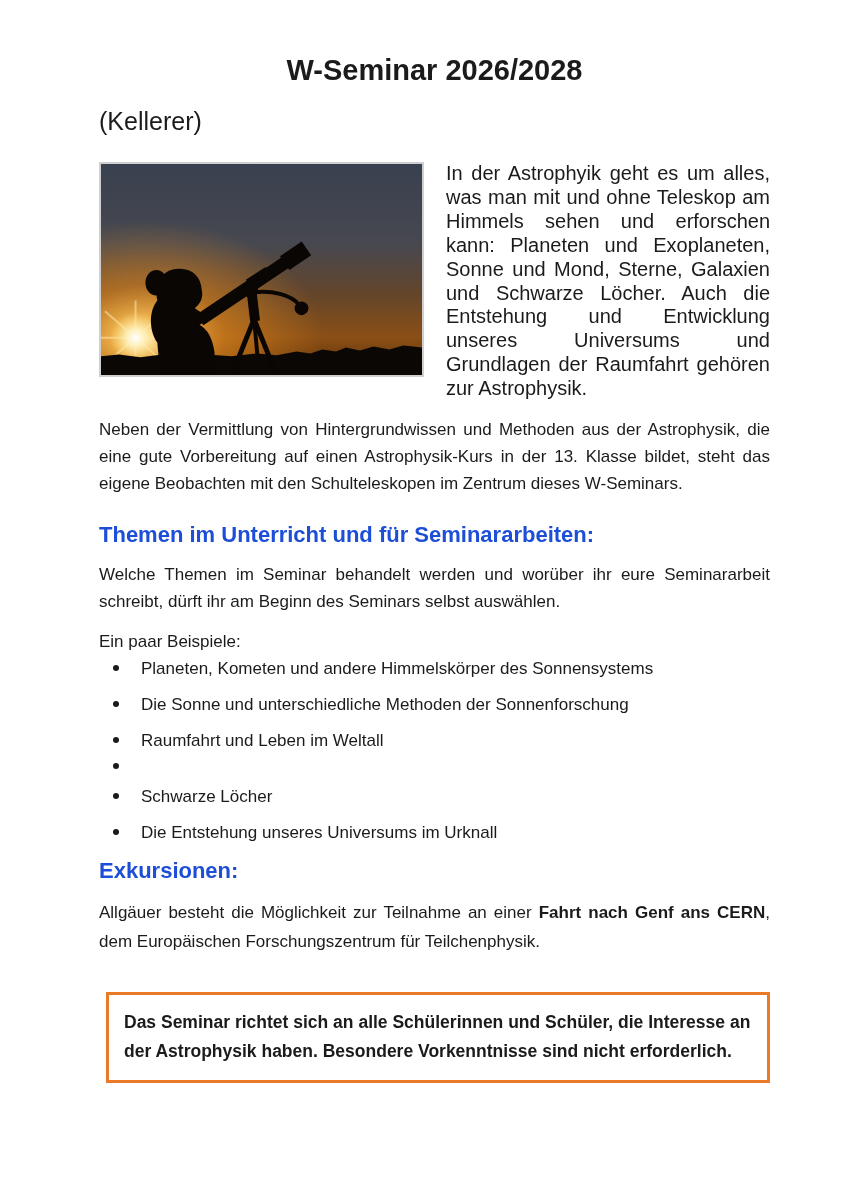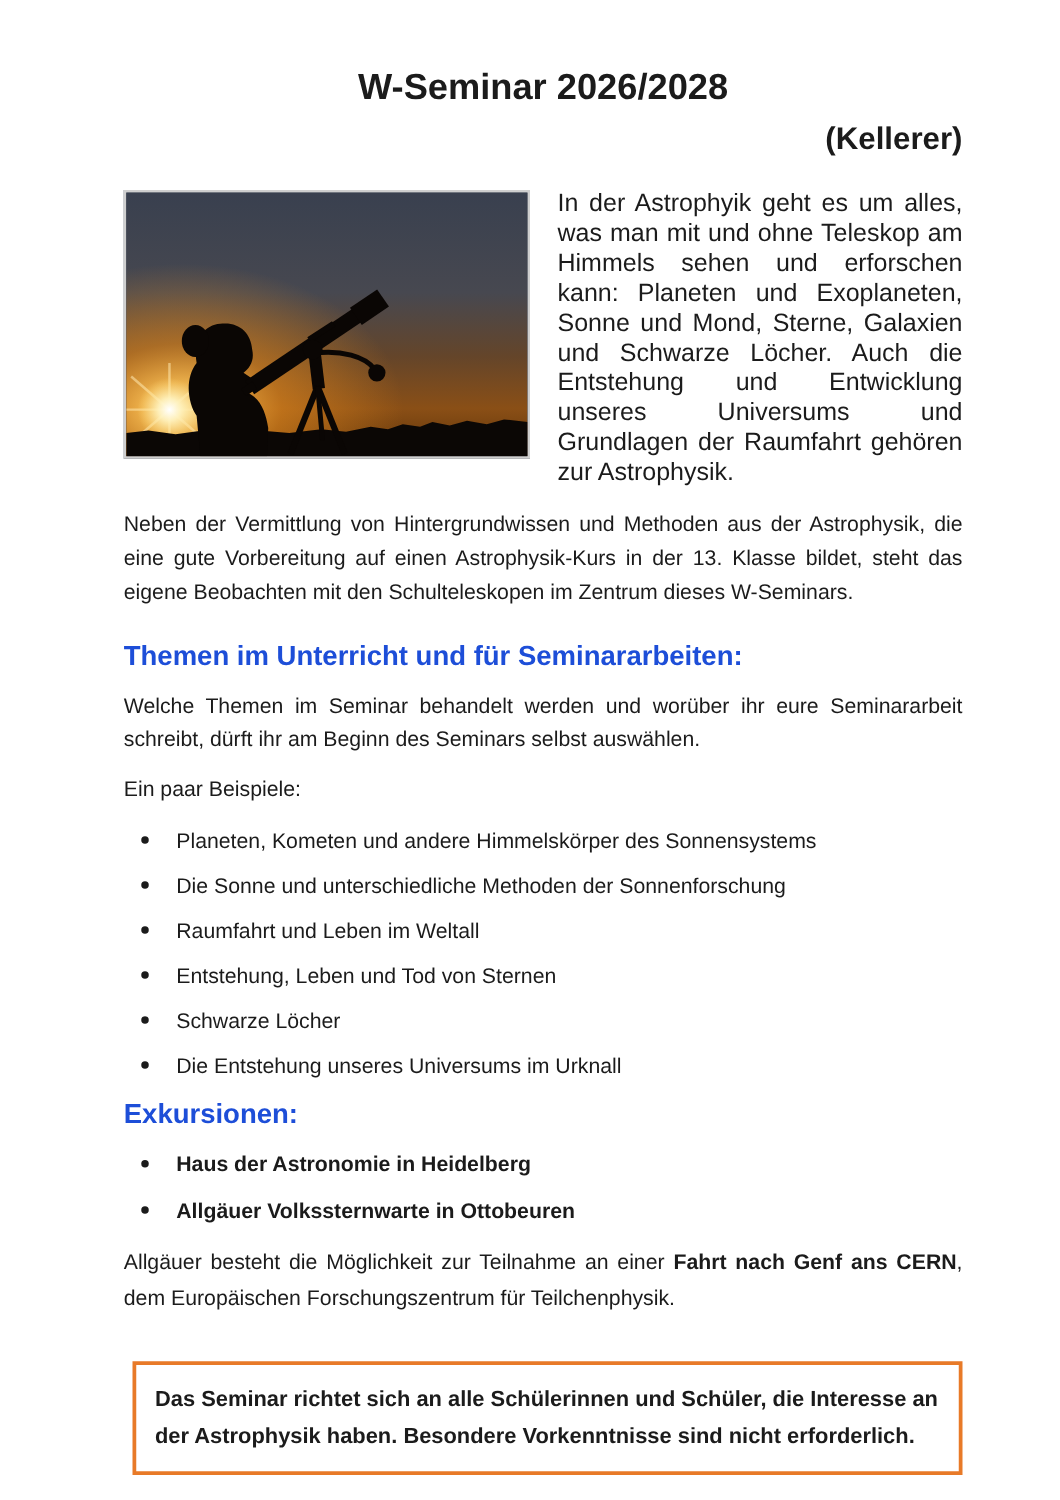--- a/index.html
+++ b/index.html
@@ -23,23 +23,23 @@
     letter-spacing: 0px;
   }
   .title-main {
     text-align: center;
     margin-top: 16px;
     font-family: "DejaVu Serif", serif;
     font-size: 46px; font-weight: 700;
     color: #e8720c;
   }
   .title-sub {
-    text-align: right;
-    margin-top: 10px;
-    font-size: 25px; font-weight: 700;
+    text-align: left;
+    margin-top: 20px;
+    font-size: 25px; font-weight: 400;
   }
 
   
   .media-row {
     margin-top: 26px;
     display: flex;
     gap: 22px;
     align-items: flex-start;
   }
   .photo-frame {
@@ -67,21 +67,21 @@
     font-size: 22px; font-weight: 700;
     color: #1d4ed8;
   }
 
   .plain-line {
     margin-top: 13px;
     font-size: 17px; line-height: 27px;
   }
 
   
-  ul.blist { list-style: none; margin-top: 17px; }
+  ul.blist { list-style: none; margin-top: 3px; }
   ul.blist li {
     display: flex; align-items: baseline;
     font-size: 17px; line-height: 22px;
     margin-bottom: 14px;
   }
   ul.blist .dot {
     flex: 0 0 auto;
     width: 6px; height: 6px;
     margin-left: 14px; margin-right: 22px;
     border-radius: 50%;
@@ -196,44 +196,33 @@
     <li>
         <span class="dot"></span>
         <span>Die Sonne und unterschiedliche Methoden der Sonnenforschung</span>
       </li>
     <li>
         <span class="dot"></span>
         <span>Raumfahrt und Leben im Weltall</span>
       </li>
     <li>
         <span class="dot"></span>
-        <span>Entstehung, Leben und Tod von Sternen</span>
       </li>
     <li>
         <span class="dot"></span>
         <span>Schwarze Löcher</span>
       </li>
     <li>
         <span class="dot"></span>
         <span>Die Entstehung unseres Universums im Urknall</span>
       </li>
   </ul>
 
   <h2 class="h-orange" style="margin-top:14px">Exkursionen:</h2>
 
-  <ul class="blist bold">
-    <li>
-        <span class="dot"></span>
-        <span>Haus der Astronomie in Heidelberg</span>
-      </li>
-    <li>
-        <span class="dot"></span>
-        <span>Allgäuer Volkssternwarte in Ottobeuren</span>
-      </li>
-  </ul>
 
   <p class="cern-para"><span>Allgäuer besteht die Möglichkeit zur Teilnahme an einer </span><span class="b">Fahrt nach Genf ans CERN</span><span>, dem Europäischen Forschungszentrum für Teilchenphysik.</span></p>
 
   <div class="info-box">
     <span>Das Seminar richtet sich an alle Schülerinnen und Schüler, die Interesse an der Astrophysik haben. Besondere Vorkenntnisse sind nicht erforderlich.</span>
   </div>
 
 </div>
 
 </body></html>

